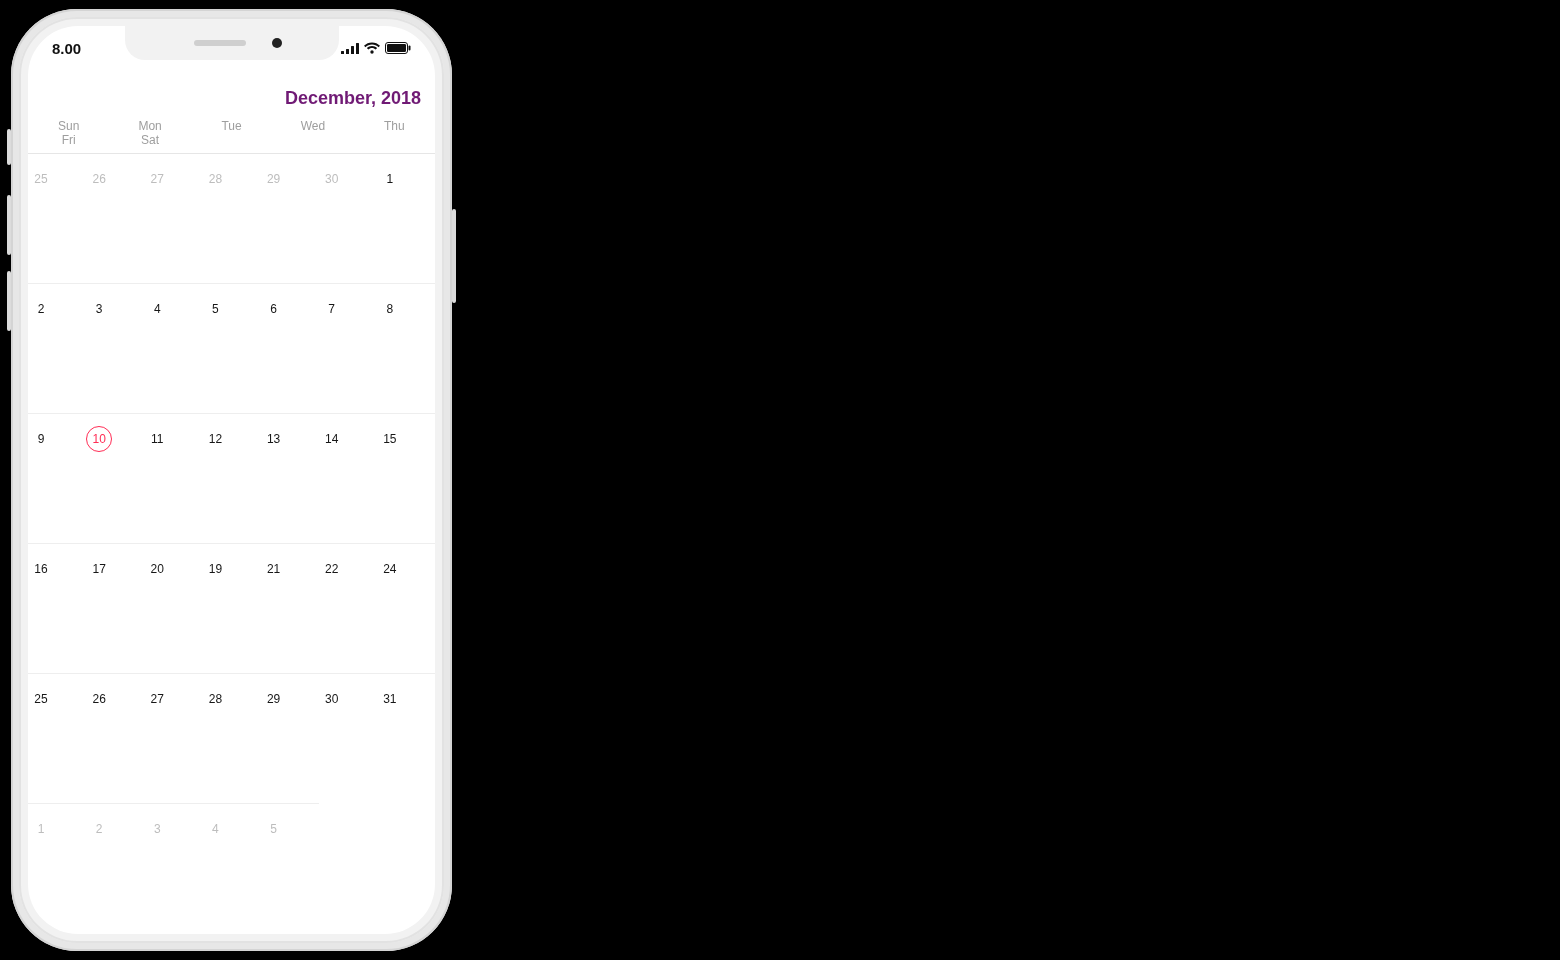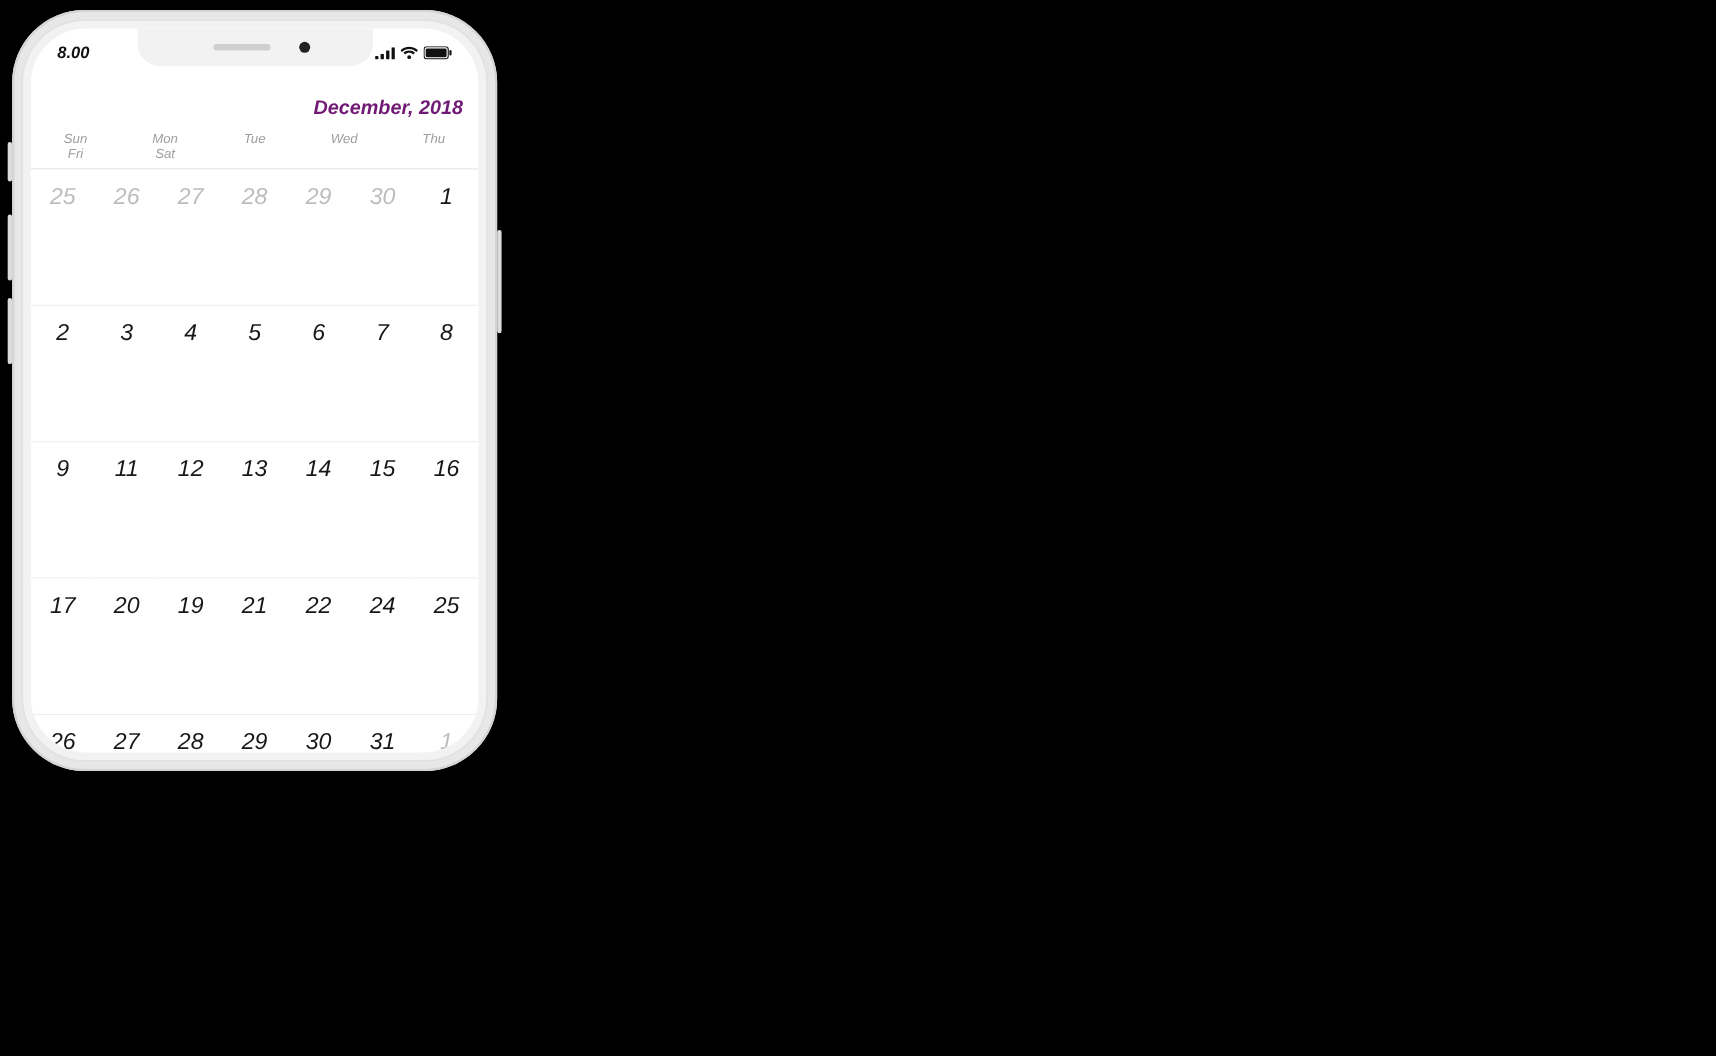--- a/index.html
+++ b/index.html
@@ -12,25 +12,24 @@
   .stage {
     position:relative;
     width:1560px;
     height:960px;
   }
   .phone-outer {
     position:absolute;
     left:11px;
     top:9px;
     width:441px;
-    height:692px;
+    height:942px;
     background:#e7e7e7;
     border-radius:66px;
     box-shadow: inset 0 0 0 2px #d4d4d4;
-    font-style: italic;
   }
   .side-btn {
     position:absolute;
     background:#dcdcdc;
     border-radius:3px;
   }
   .side-left-1 { left:-4px; top:120px; width:4px; height:36px; }
   .side-left-2 { left:-4px; top:186px; width:4px; height:60px; }
   .side-left-3 { left:-4px; top:262px; width:4px; height:60px; }
   .side-right-1 { right:-4px; top:200px; width:4px; height:94px; }
@@ -121,23 +120,23 @@
 
   .grid {
     flex:1;
     display:grid;
     grid-template-columns:repeat(7, 1fr);
     grid-template-rows:repeat(6, minmax(124px,1fr));
   }
   .cell {
     border-bottom:1px solid #eeeeee;
     position:relative;
-    font-size:21px;
+    font-size:12px;
     color:#171717;
-    text-align:center;
+    text-align:left;
     padding-top:12px;
     cursor:pointer;
   }
   .grid .row-last .cell,
   .grid .cell.row-last { border-bottom:none; }
   .cell.other-month { color:#bdbdbd; }
   .cell .num {
     display:inline-flex;
     align-items:center;
     justify-content:center;
@@ -225,20 +224,21 @@
               <div class="cell other-month"><span class="num">30</span></div>
               <div class="cell"><span class="num">1</span></div>
               <div class="cell"><span class="num">2</span></div>
               <div class="cell"><span class="num">3</span></div>
               <div class="cell"><span class="num">4</span></div>
               <div class="cell"><span class="num">5</span></div>
               <div class="cell"><span class="num">6</span></div>
               <div class="cell"><span class="num">7</span></div>
               <div class="cell"><span class="num">8</span></div>
               <div class="cell"><span class="num">9</span></div>
+              <div class="cell today"><span class="num">10</span></div>
               <div class="cell"><span class="num">11</span></div>
               <div class="cell"><span class="num">12</span></div>
               <div class="cell"><span class="num">13</span></div>
               <div class="cell"><span class="num">14</span></div>
               <div class="cell"><span class="num">15</span></div>
               <div class="cell"><span class="num">16</span></div>
               <div class="cell"><span class="num">17</span></div>
               <div class="cell"><span class="num">20</span></div>
               <div class="cell"><span class="num">19</span></div>
               <div class="cell"><span class="num">21</span></div>

